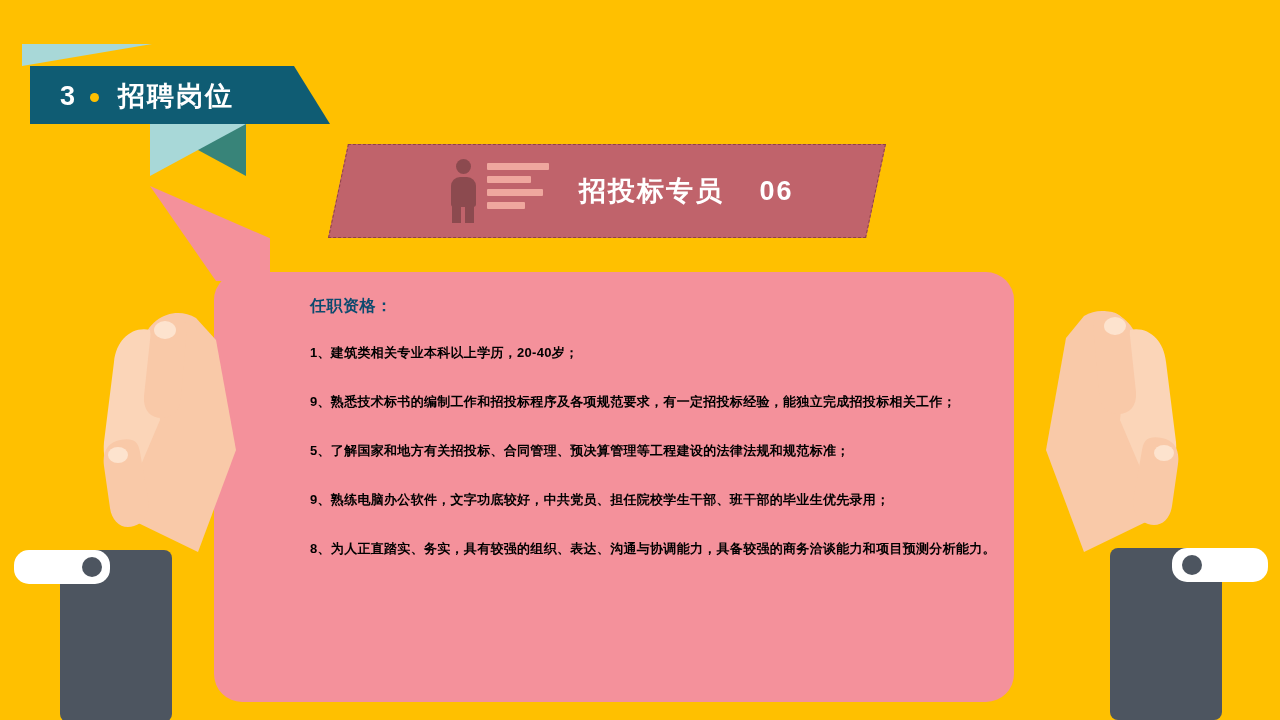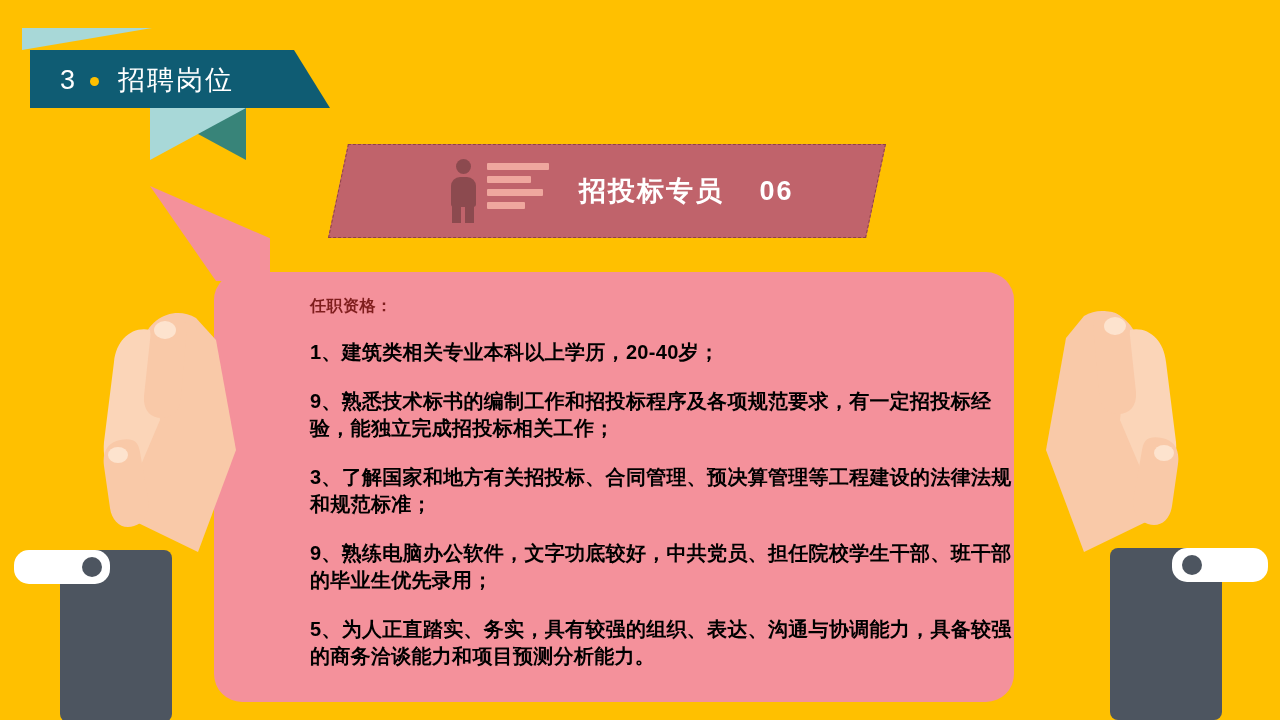--- a/index.html
+++ b/index.html
@@ -12,23 +12,24 @@
     overflow: hidden;
     background: #FFC000;
     font-family: "Liberation Sans", sans-serif;
     position: relative;
   }
 
   
   .ribbon-wrap {
     position: absolute;
     left: 0;
-    top: 0;
+    top: 16px;
     width: 360px;
     height: 180px;
+    font-weight: bold;
   }
   .ribbon-tail-left {
     position: absolute;
     left: 22px;
     top: 28px;
     width: 0;
     height: 0;
     border-left: 0 solid transparent;
     border-top: 22px solid #A8D8D8;
     border-right: 130px solid transparent;
@@ -200,29 +201,29 @@
     z-index: 1;
   }
   .bubble-content {
     position: absolute;
     left: 96px;
     top: 12px;
     width: 712px;
     z-index: 3;
   }
   .b-head {
-    color: #7f1d1d;
+    color: #0c4a6e;
     font-size: 16px;
     font-weight: bold;
     margin: 12px 0 0 0;
     letter-spacing: 0.5px;
   }
   .b-item {
     color: #000000;
-    font-size: 20px;
+    font-size: 13px;
     font-weight: bold;
     line-height: 27px;
     margin: 22px 0 0 0;
     letter-spacing: 0.3px;
   }
 
   
   .hand-left {
     position: absolute;
     left: 0;
@@ -275,23 +276,23 @@
     </div>
   </div>
 </div>
 
 <div class="bubble-tail2"></div>
 <div class="bubble">
   <div class="bubble-content">
     <div class="b-head">任职资格：</div>
     <div class="b-item">1、建筑类相关专业本科以上学历，20-40岁；</div>
     <div class="b-item">9、熟悉技术标书的编制工作和招投标程序及各项规范要求，有一定招投标经验，能独立完成招投标相关工作；</div>
-    <div class="b-item">3、了解国家和地方有关招投标、合同管理、预决算管理等工程建设的法律法规和规范标准；</div>
+    <div class="b-item">5、了解国家和地方有关招投标、合同管理、预决算管理等工程建设的法律法规和规范标准；</div>
     <div class="b-item">9、熟练电脑办公软件，文字功底较好，中共党员、担任院校学生干部、班干部的毕业生优先录用；</div>
-    <div class="b-item">5、为人正直踏实、务实，具有较强的组织、表达、沟通与协调能力，具备较强的商务洽谈能力和项目预测分析能力。</div>
+    <div class="b-item">8、为人正直踏实、务实，具有较强的组织、表达、沟通与协调能力，具备较强的商务洽谈能力和项目预测分析能力。</div>
   </div>
 </div>
 
 <div class="hand-left">
   <svg width="300" height="420" viewBox="0 0 300 420">
     <path d="M178 10 C158 6 140 22 136 48 L120 170 C116 196 124 214 146 222 L150 10 Z" fill="#F4A98A" opacity="0"></path>
 
     <path d="M196 18 C176 6 150 16 142 42 L112 150 C104 180 110 206 132 220 L198 252 L236 150 L216 40 Z" fill="#F9C9A8"></path>
     <path d="M150 30 C132 26 116 40 114 62 L104 142 C102 166 112 182 132 186 L160 120 Z" fill="#FBD5B8"></path>
 

